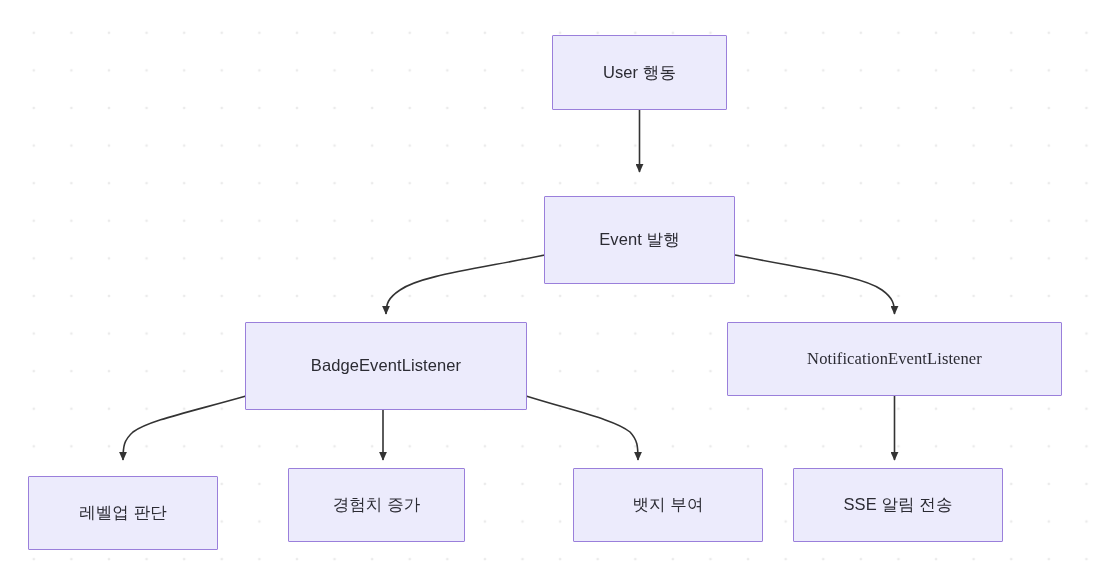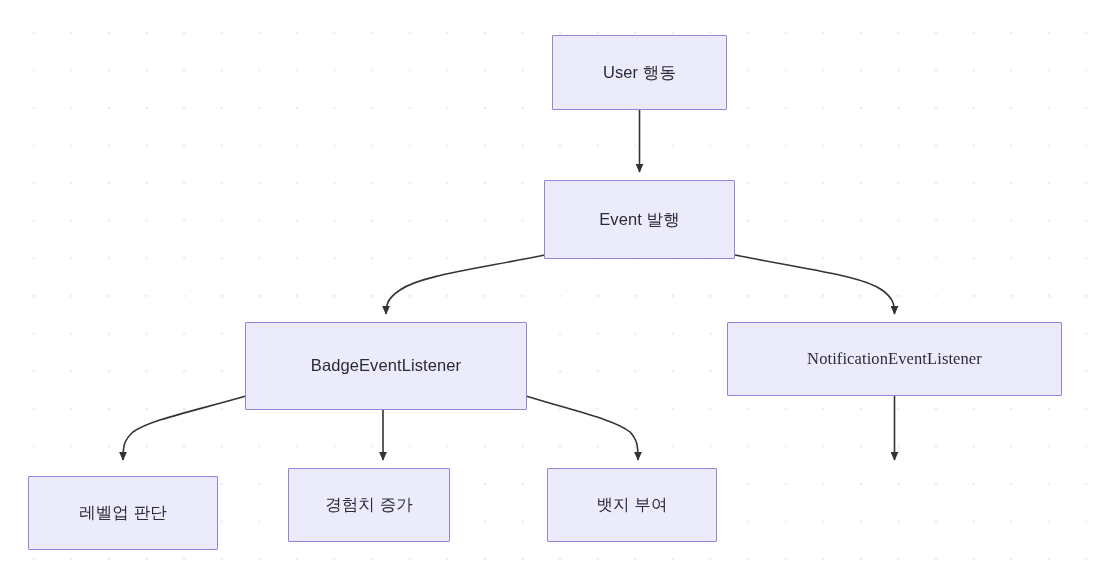--- a/index.html
+++ b/index.html
@@ -47,28 +47,28 @@
     white-space: nowrap;
   }
   .node-label {
     display: block;
     padding: 0 6px;
     text-align: center;
   }
   
   #node-user-action   { left: 552px; top: 35px;  width: 175px; height: 75px; }
   
-  #node-event-publish { left: 544px; top: 180px; width: 191px; height: 79px; }
+  #node-event-publish { left: 544px; top: 196px; width: 191px; height: 88px; }
   
   #node-badge-listener        { left: 245px; top: 322px; width: 282px; height: 88px; }
   #node-notification-listener { left: 727px; top: 322px; width: 335px; height: 74px; font-family: Liberation Serif, serif; }
   
   #node-levelup-check { left: 28px;  top: 448px; width: 190px; height: 74px; margin-top: 28px; }
-  #node-exp-increase  { left: 288px; top: 468px; width: 162px; height: 74px; }
-  #node-badge-grant   { left: 547px; top: 468px; width: 170px; height: 74px; }
+  #node-exp-increase  { left: 288px; top: 468px; width: 177px; height: 74px; }
+  #node-badge-grant   { left: 573px; top: 468px; width: 190px; height: 74px; }
   #node-sse-push      { left: 793px; top: 468px; width: 210px; height: 74px; }
 </style>
 </head>
 <body>
 
 <div id="diagram-canvas">
 
   <svg id="edge-layer" width="1104" height="572" viewBox="0 0 1104 572">
     <defs>
       <marker id="arrowhead" markerWidth="9" markerHeight="8" refX="8.2" refY="4" orient="auto" markerUnits="userSpaceOnUse">
@@ -112,14 +112,17 @@
   </div>
 
   <div class="flow-node" id="node-exp-increase">
     <span class="node-label">경험치 증가</span>
   </div>
 
   <div class="flow-node" id="node-badge-grant">
     <span class="node-label">뱃지 부여</span>
   </div>
 
+  <div class="flow-node" id="node-sse-push">
+    <span class="node-label">SSE 알림 전송</span>
+  </div>
 
 </div>
 
 </body></html>

